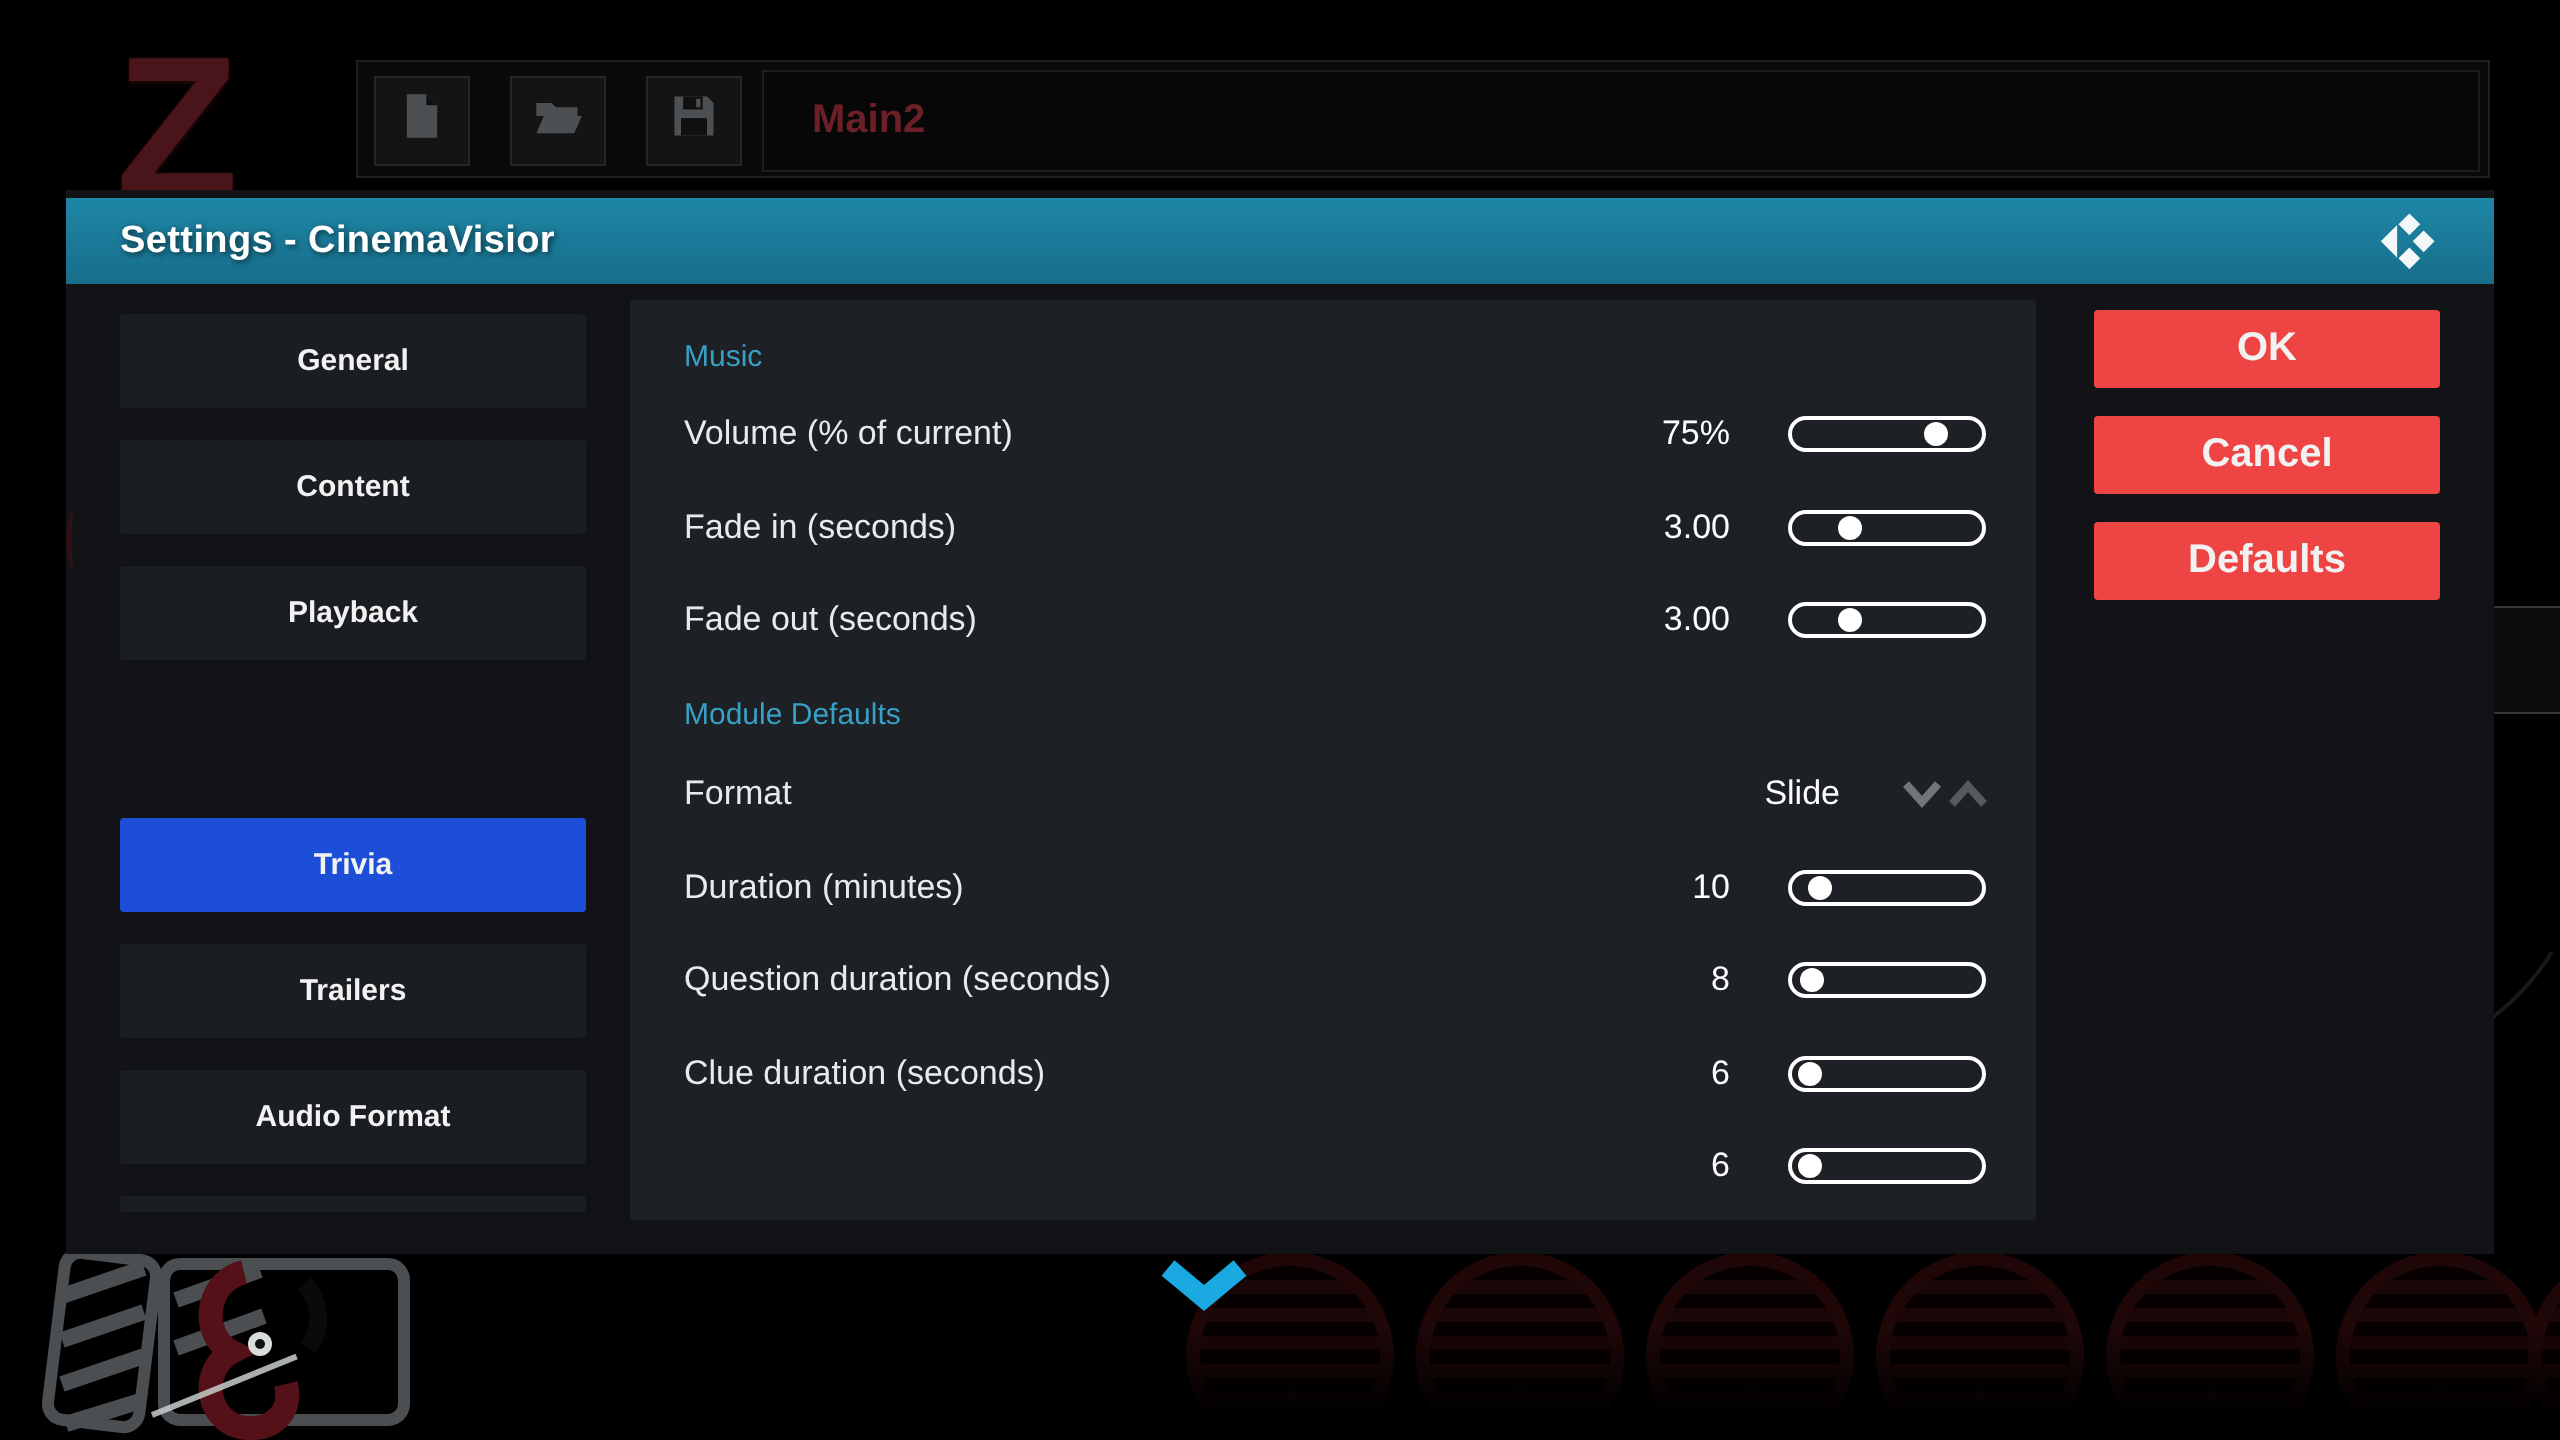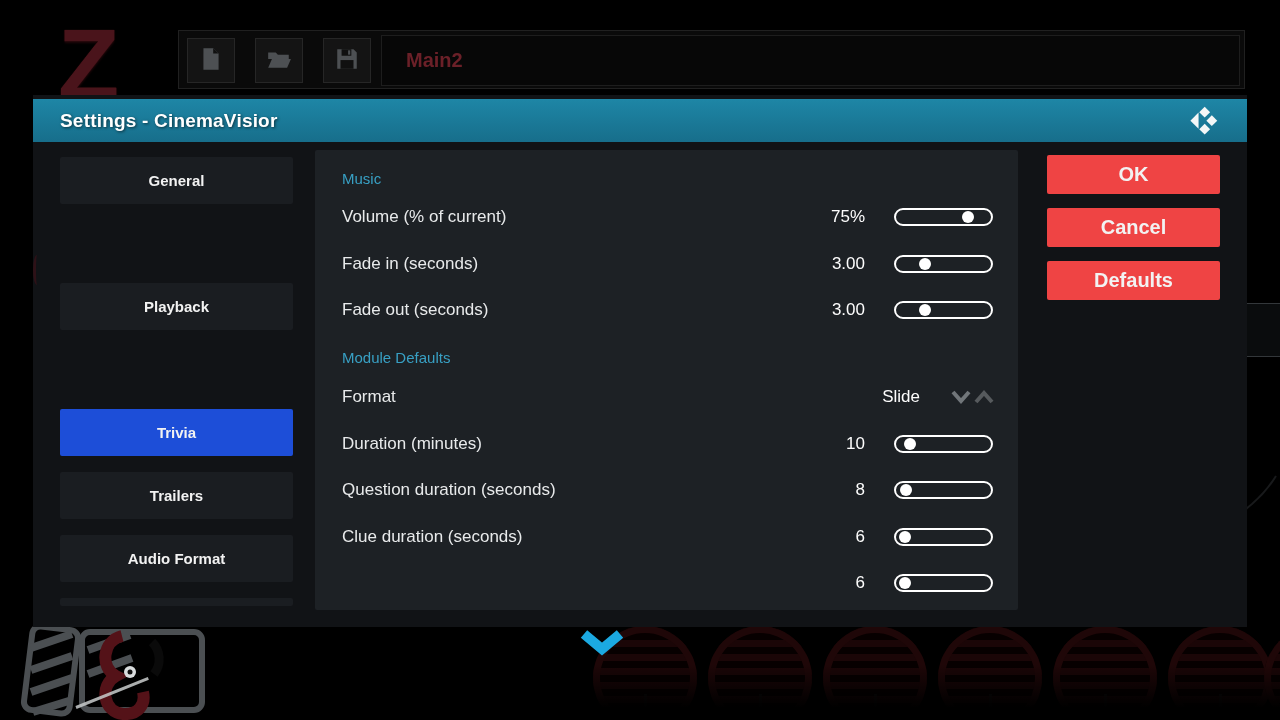--- a/index.html
+++ b/index.html
@@ -202,20 +202,21 @@
             <polygon points="52,0 68,16 52,32 36,16"></polygon>
             <polygon points="73,25 89,41 73,57 57,41"></polygon>
             <polygon points="52,50 68,66 52,82 36,66"></polygon>
             <polygon points="10,41 34,17 34,65"></polygon>
           </g>
         </svg>
       </div>
     </div>
 
     <div class="side-btn" style="top:62px">General</div>
+    <div class="side-btn" style="top:125px">Content</div>
     <div class="side-btn" style="top:188px">Playback</div>
     <div class="side-btn selected" style="top:314px">Trivia</div>
     <div class="side-btn" style="top:377px">Trailers</div>
     <div class="side-btn" style="top:440px">Audio Format</div>
     <div class="side-btn sliver" style="top:503px"></div>
 
     <div class="panel">
 
       <div class="sec-h" style="top:19px">Music</div>
 

